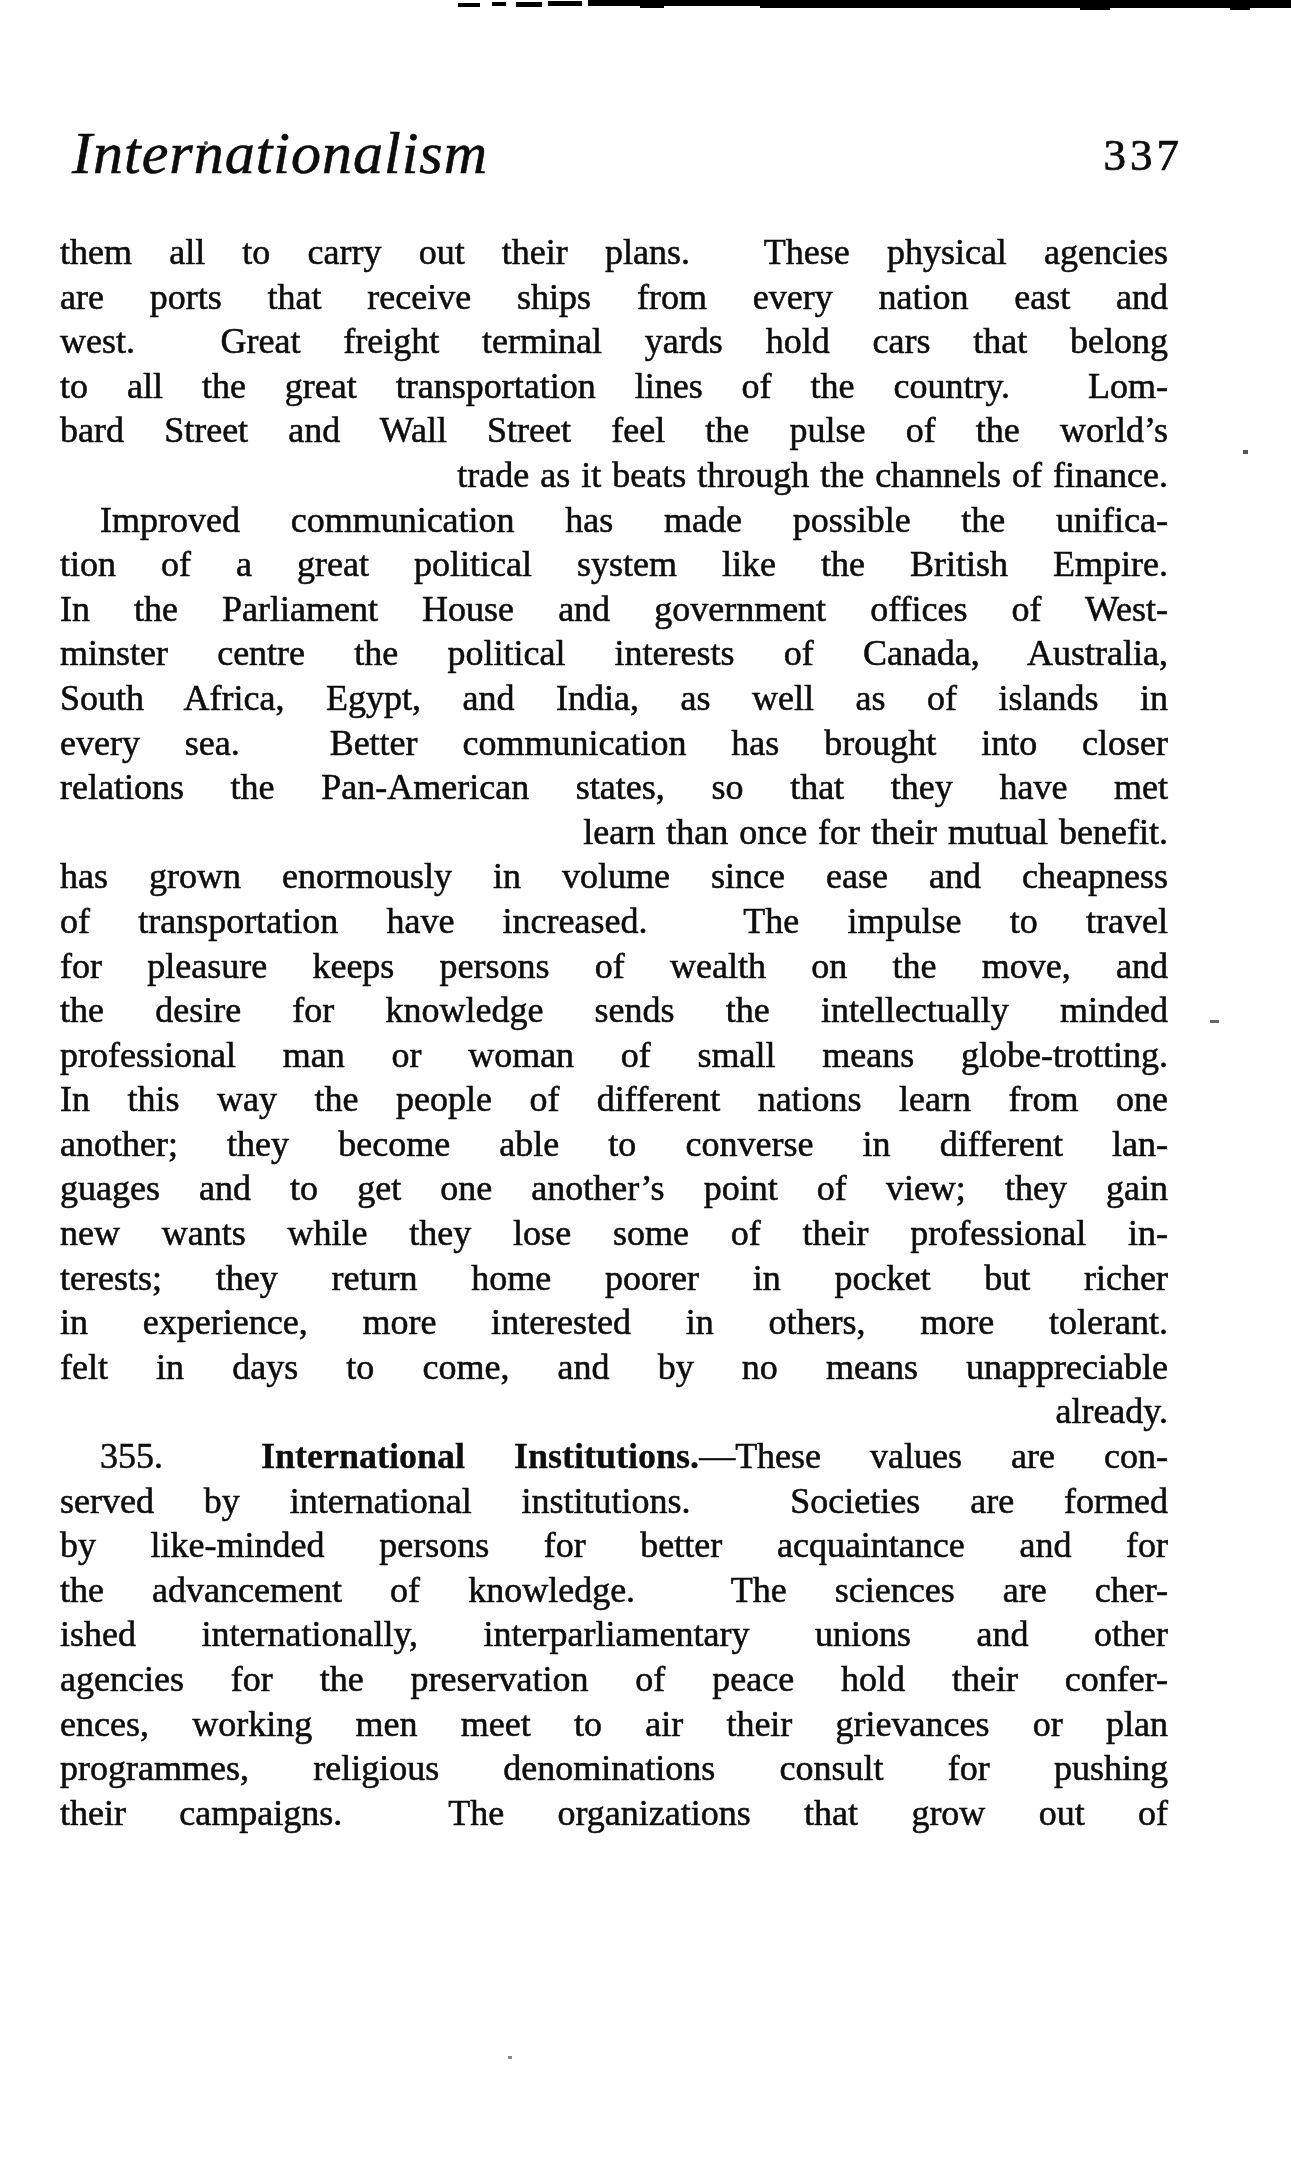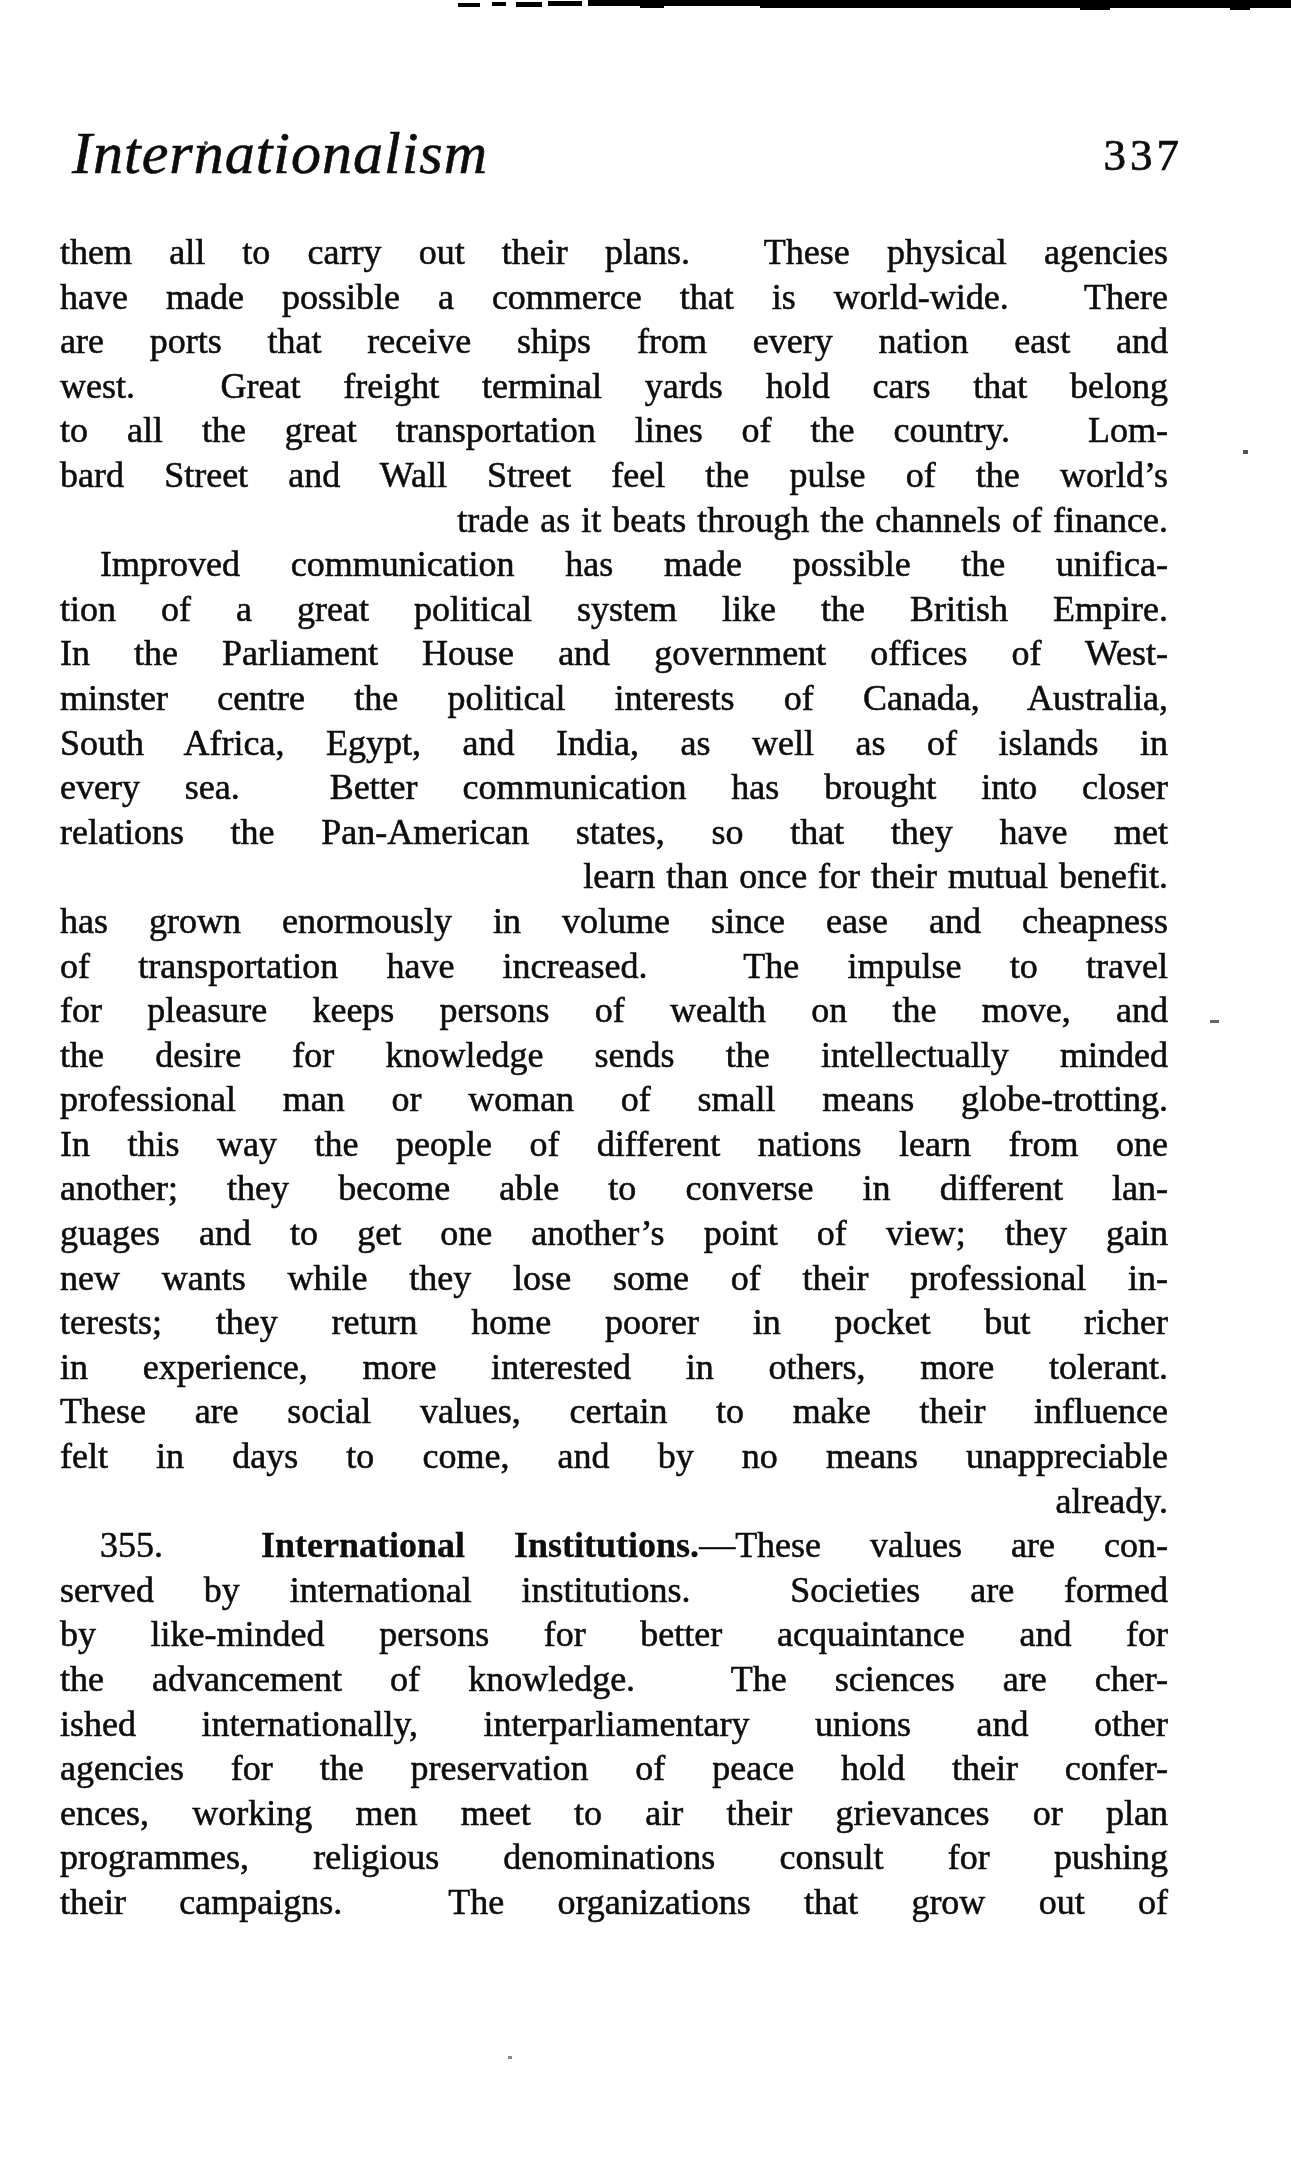--- a/index.html
+++ b/index.html
@@ -112,21 +112,20 @@
   <div class="speck sp3"></div>
   <div class="speck sp4"></div>
   <div class="speck sp5"></div>
 
   <div class="running-head">Internationalism</div>
   <div class="folio">337</div>
 
   <div class="page-body">
       <div>
         <div class="line j"><span>them all to carry out their plans.&nbsp; These physical agencies</span></div>
-        <div class="line j"><span>have made possible a commerce that is world-wide.&nbsp; There</span></div>
         <div class="line j"><span>are ports that receive ships from every nation east and</span></div>
         <div class="line j"><span>west.&nbsp; Great freight terminal yards hold cars that belong</span></div>
         <div class="line j"><span>to all the great transportation lines of the country.&nbsp; Lom-</span></div>
         <div class="line j"><span>bard Street and Wall Street feel the pulse of the world’s</span></div>
         <div class="line"><span>trade as it beats through the channels of finance.</span></div>
       </div>
       <div>
         <div class="line j first"><span>Improved communication has made possible the unifica-</span></div>
         <div class="line j"><span>tion of a great political system like the British Empire.</span></div>
         <div class="line j"><span>In the Parliament House and government offices of West-</span></div>
@@ -141,21 +140,20 @@
         <div class="line j"><span>of transportation have increased.&nbsp; The impulse to travel</span></div>
         <div class="line j"><span>for pleasure keeps persons of wealth on the move, and</span></div>
         <div class="line j"><span>the desire for knowledge sends the intellectually minded</span></div>
         <div class="line j"><span>professional man or woman of small means globe-trotting.</span></div>
         <div class="line j"><span>In this way the people of different nations learn from one</span></div>
         <div class="line j"><span>another; they become able to converse in different lan-</span></div>
         <div class="line j"><span>guages and to get one another’s point of view; they gain</span></div>
         <div class="line j"><span>new wants while they lose some of their professional in-</span></div>
         <div class="line j"><span>terests; they return home poorer in pocket but richer</span></div>
         <div class="line j"><span>in experience, more interested in others, more tolerant.</span></div>
-        <div class="line j"><span>These are social values, certain to make their influence</span></div>
         <div class="line j"><span>felt in days to come, and by no means unappreciable</span></div>
         <div class="line"><span>already.</span></div>
       </div>
       <div>
         <div class="line j first"><span>355.&nbsp; </span><span class="b">International Institutions.</span><span>—These values are con-</span></div>
         <div class="line j"><span>served by international institutions.&nbsp; Societies are formed</span></div>
         <div class="line j"><span>by like-minded persons for better acquaintance and for</span></div>
         <div class="line j"><span>the advancement of knowledge.&nbsp; The sciences are cher-</span></div>
         <div class="line j"><span>ished internationally, interparliamentary unions and other</span></div>
         <div class="line j"><span>agencies for the preservation of peace hold their confer-</span></div>

